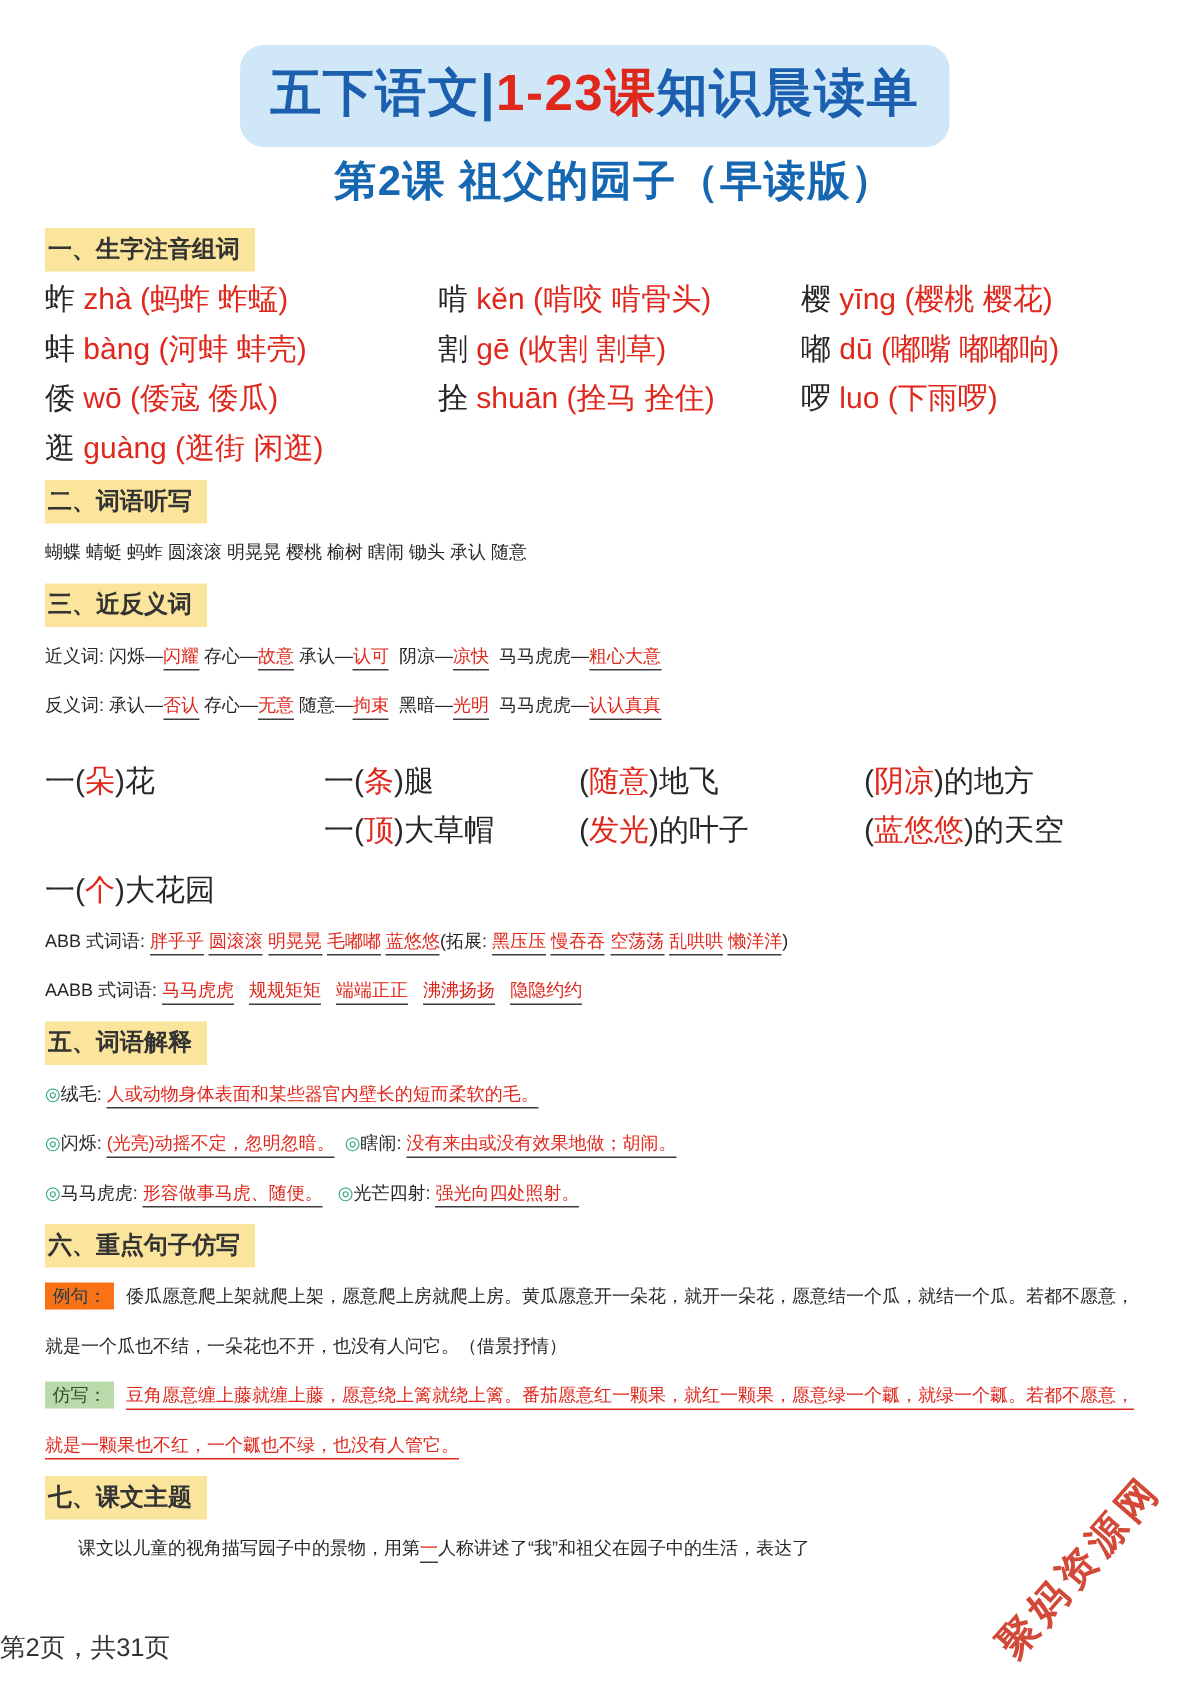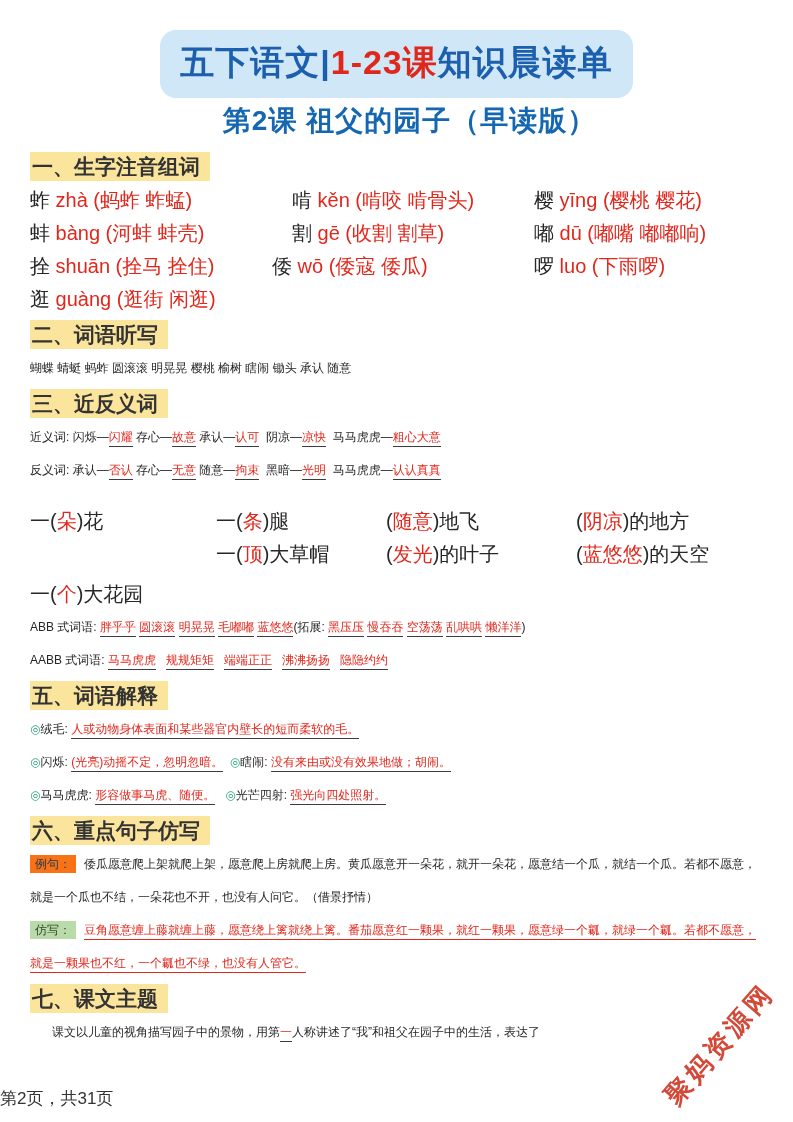--- a/index.html
+++ b/index.html
@@ -17,21 +17,21 @@
   .banner .red{color:#e0271c;}
   .subtitle{
     text-align:center;font-size:28px;font-weight:bold;color:#1467b0;
     margin:4px 0 8px;letter-spacing:1px;padding-left:26px;
   }
   
   #content{padding:0 30px;}
   section{display:block;}
   .sec-heading{
     display:inline-block;background:#fbe49c;color:#333333;font-weight:bold;
-    font-size:21px;line-height:25px;padding:2px 10px 2px 2px;margin:4px 0 3px;
+    font-size:16px;line-height:25px;padding:2px 10px 2px 2px;margin:4px 0 3px;
   }
   .grid-row{display:flex;font-size:20px;line-height:33px;}
   .grid-cell{flex:0 0 auto;white-space:nowrap;}
   .flow{font-size:12px;line-height:33px;}
   .indent{text-indent:22px;}
   
   .sg-b{color:#272727;}
   .sg-r{color:#e0271c;}
   .sg-ru{color:#e0271c;border-bottom:1.5px solid #3c3c3c;padding-bottom:2px;}
   .sg-rr{color:#e0271c;border-bottom:1.5px solid #e0271c;padding-bottom:2px;}
@@ -63,22 +63,22 @@
 <div id="content">
     <section><div class="sec-heading">一、生字注音组词</div><br><div class="grid-row">
         <div class="grid-cell" style="width: 262px;"><span class="sg-b">蚱 </span><span class="sg-r">zhà (蚂蚱 蚱蜢)</span></div>
         <div class="grid-cell" style="width: 242px;"><span class="sg-b">啃 </span><span class="sg-r">kěn (啃咬 啃骨头)</span></div>
         <div class="grid-cell" style="width: 220px;"><span class="sg-b">樱 </span><span class="sg-r">yīng (樱桃 樱花)</span></div>
       </div><div class="grid-row">
         <div class="grid-cell" style="width: 262px;"><span class="sg-b">蚌 </span><span class="sg-r">bàng (河蚌 蚌壳)</span></div>
         <div class="grid-cell" style="width: 242px;"><span class="sg-b">割 </span><span class="sg-r">gē (收割 割草)</span></div>
         <div class="grid-cell" style="width: 220px;"><span class="sg-b">嘟 </span><span class="sg-r">dū (嘟嘴 嘟嘟响)</span></div>
       </div><div class="grid-row">
+        <div class="grid-cell" style="width: 262px;"><span class="sg-b">倭 </span><span class="sg-r">wō (倭寇 倭瓜)</span></div>
         <div class="grid-cell" style="width: 242px;"><span class="sg-b">拴 </span><span class="sg-r">shuān (拴马 拴住)</span></div>
-        <div class="grid-cell" style="width: 262px;"><span class="sg-b">倭 </span><span class="sg-r">wō (倭寇 倭瓜)</span></div>
         <div class="grid-cell" style="width: 220px;"><span class="sg-b">啰 </span><span class="sg-r">luo (下雨啰)</span></div>
       </div><div class="grid-row">
         <div class="grid-cell" style="width: 262px;"><span class="sg-b">逛 </span><span class="sg-r">guàng (逛街 闲逛)</span></div>
       </div></section>
     <section><div class="sec-heading">二、词语听写</div><br><div class="flow"><span class="sg-b">蝴蝶 蜻蜓 蚂蚱 圆滚滚 明晃晃 樱桃 榆树 瞎闹 锄头 承认 随意</span></div></section>
     <section><div class="sec-heading">三、近反义词</div><br><div class="flow"><span class="sg-b">近义词: 闪烁—</span><span class="sg-ru">闪耀</span><span class="sg-b">&nbsp;存心—</span><span class="sg-ru">故意</span><span class="sg-b">&nbsp;承认—</span><span class="sg-ru">认可</span><span class="sg-b">&nbsp;&nbsp;阴凉—</span><span class="sg-ru">凉快</span><span class="sg-b">&nbsp;&nbsp;马马虎虎—</span><span class="sg-ru">粗心大意</span></div><div class="flow"><span class="sg-b">反义词: 承认—</span><span class="sg-ru">否认</span><span class="sg-b">&nbsp;存心—</span><span class="sg-ru">无意</span><span class="sg-b">&nbsp;随意—</span><span class="sg-ru">拘束</span><span class="sg-b">&nbsp;&nbsp;黑暗—</span><span class="sg-ru">光明</span><span class="sg-b">&nbsp;&nbsp;马马虎虎—</span><span class="sg-ru">认认真真</span></div></section>
     <section><br><div class="grid-row">
         <div class="grid-cell" style="width: 186px;"><span class="sg-b">一(</span><span class="sg-r">朵</span><span class="sg-b">)花</span></div>
         <div class="grid-cell" style="width: 170px;"><span class="sg-b">一(</span><span class="sg-r">条</span><span class="sg-b">)腿</span></div>
         <div class="grid-cell" style="width: 190px;"><span class="sg-b">(</span><span class="sg-r">随意</span><span class="sg-b">)地飞</span></div>

